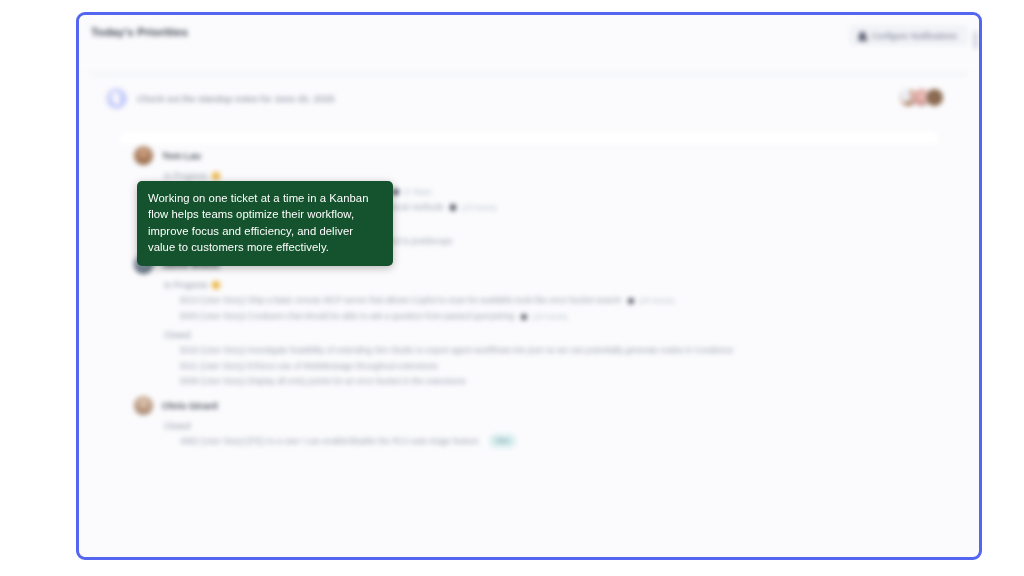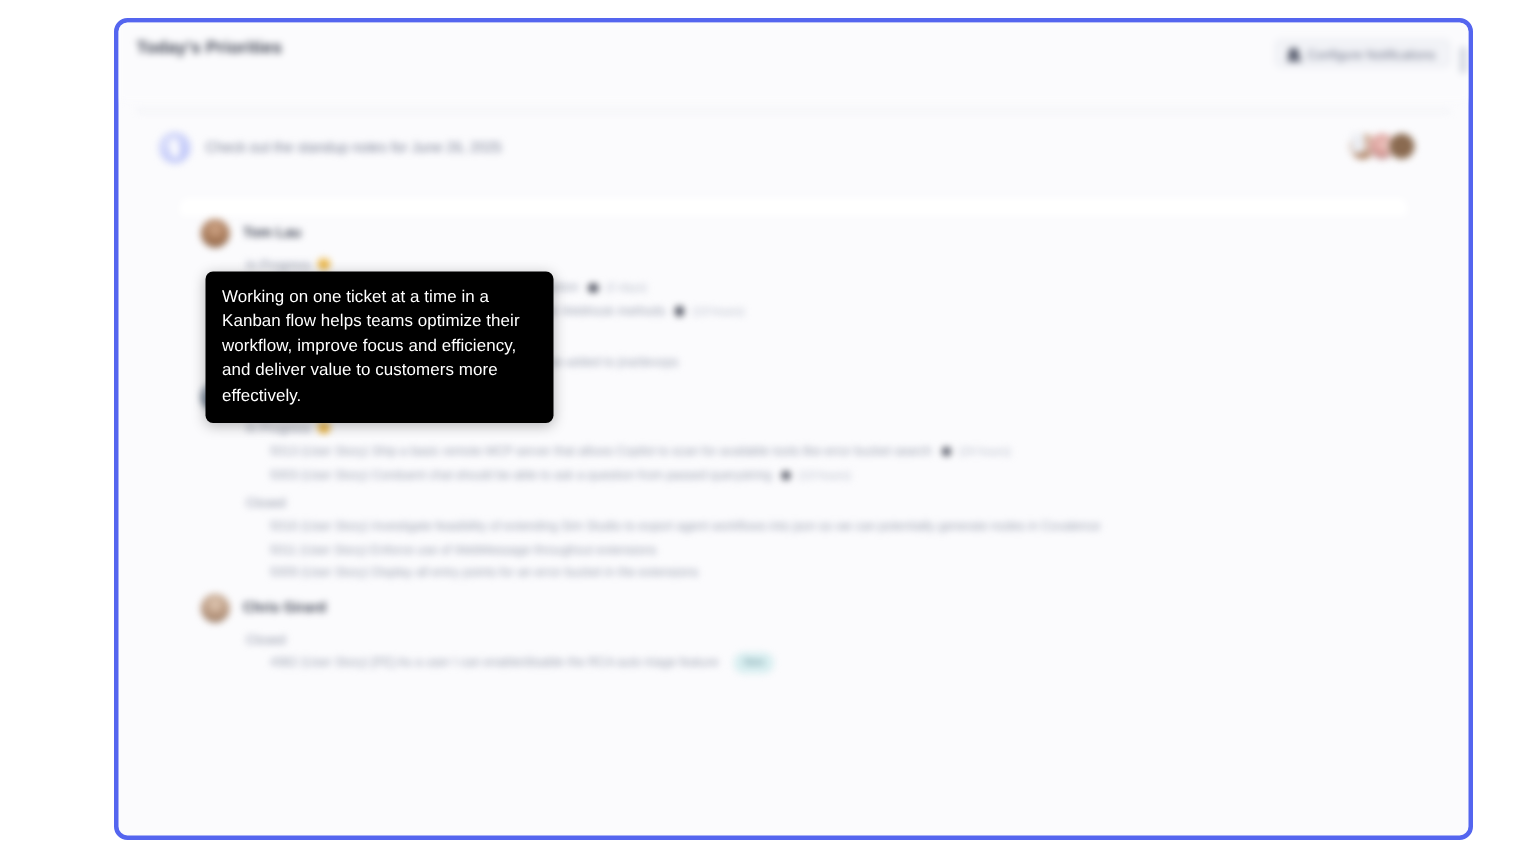--- a/index.html
+++ b/index.html
@@ -266,23 +266,23 @@
     height: 18px;
     border-radius: 3px;
     background: #d6d9e2;
   }
 
   
   .tooltip {
     position: absolute;
     left: 137px;
     top: 181px;
-    width: 232px;
+    width: 256px;
     padding: 9px 22px 10px 11px;
-    background: #000000;
+    background: #14532d;
     color: #ffffff;
     border-radius: 5px;
     font-size: 11.3px;
     line-height: 1.45;
     letter-spacing: .05px;
     box-shadow: 0 2px 9px rgba(0,0,0,.28);
     z-index: 50;
   }
 </style>
 </head>

